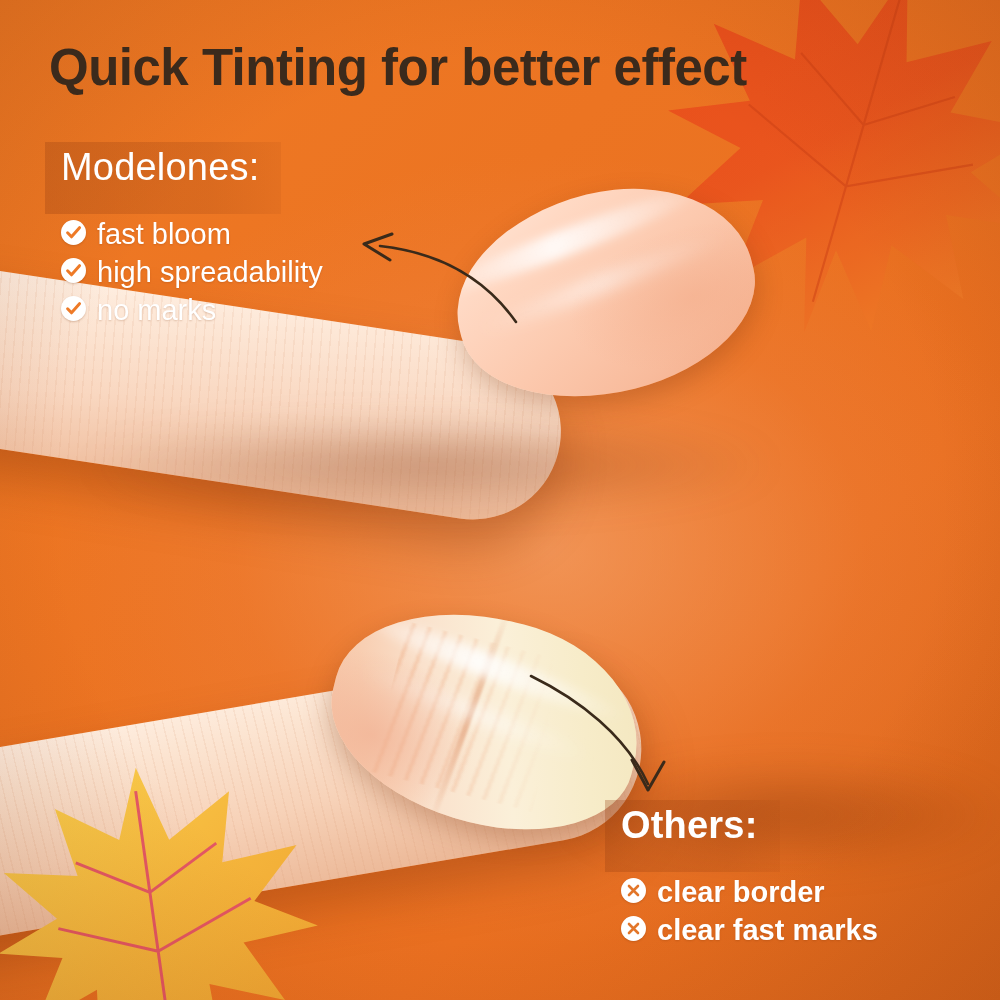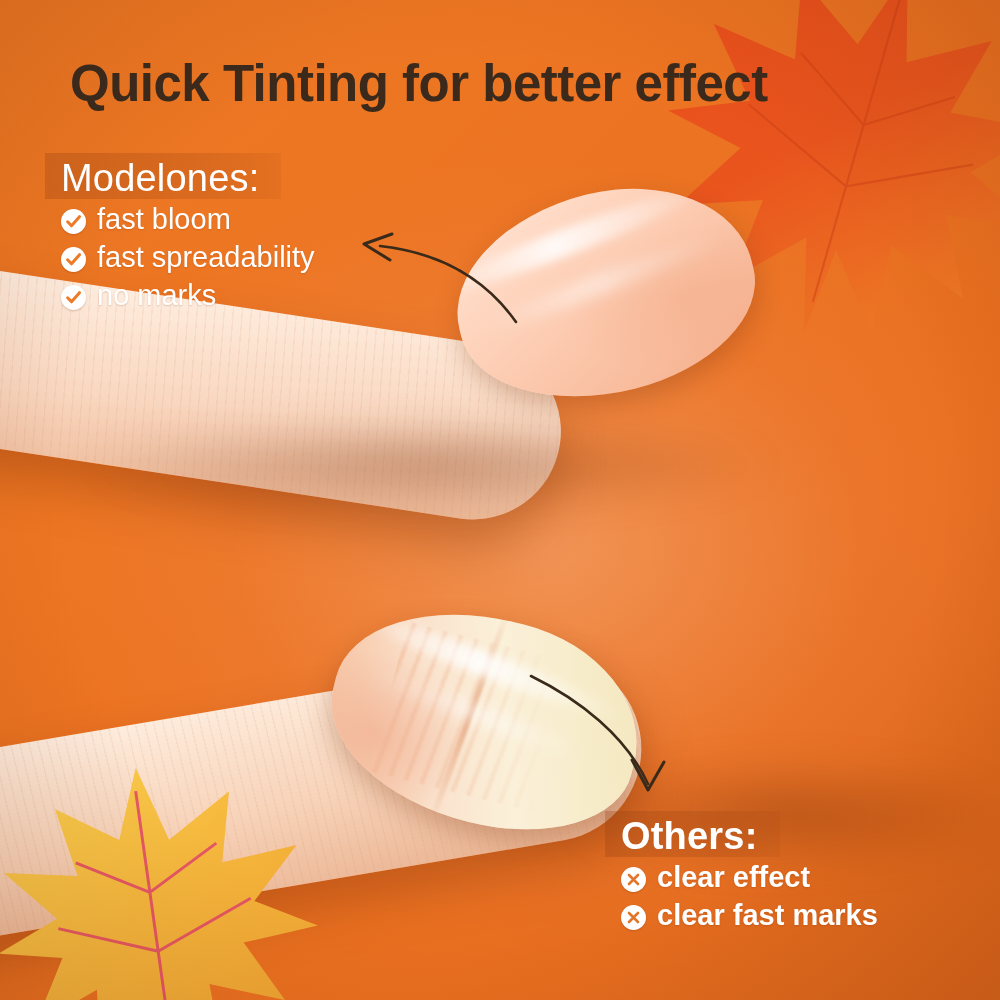--- a/index.html
+++ b/index.html
@@ -108,38 +108,37 @@
   }
   .hard-border{
     position:absolute;left:44%;top:-6%;width:6px;height:112%;
     transform:rotate(6deg);
     background:linear-gradient(180deg, rgba(226,160,120,0), rgba(226,160,120,.75), rgba(226,160,120,0));
     filter:blur(1px);
   }
 
   
   .title{
-    position:absolute;left:70px;top:38px;
+    position:absolute;left:49px;top:38px;
     font-size:51px;font-weight:bold;letter-spacing:-0.5px;
-    color:#3b2a1c;white-space:nowrap;margin-top:16px;
+    color:#3b2a1c;white-space:nowrap;
   }
 
   
   .block{position:absolute;}
   .block-head{
     display:inline-block;
-    padding:6px 22px 0 16px;
+    padding:6px 22px 26px 16px;
     background:linear-gradient(90deg, rgba(150,62,16,.30) 0%, rgba(150,62,16,.22) 70%, rgba(150,62,16,.10) 100%);
     color:#ffffff;font-size:38px;line-height:1.05;
     letter-spacing:.2px;
-    margin-top:11px;
   }
   ul.feat{list-style:none;margin:6px 0 0 0;padding:0;}
   ul.feat li{
-    display:flex;align-items:flex-end;gap:11px;
+    display:flex;align-items:flex-start;gap:11px;
     color:#ffffff;font-size:29px;line-height:1.0;
     margin:0 0 9px 16px;
     text-shadow:0 1px 2px rgba(120,50,12,.22);
   }
   .badge{
     flex:0 0 auto;width:25px;height:25px;border-radius:50%;
     background:#ffffff;position:relative;
     box-shadow:0 1px 2px rgba(120,50,12,.25);
   }
   .badge svg{position:absolute;left:0;top:0;}
@@ -242,21 +241,21 @@
             </svg>
         </span>
         <span>fast bloom</span>
       </li>
       <li>
         <span class="badge">
           <svg width="25" height="25" viewBox="0 0 25 25">
               <path d="M6.6 12.8 l3.9 4.0 l8.0 -9.1" fill="none" stroke="#ee7a27" stroke-width="3" stroke-linecap="round" stroke-linejoin="round"></path>
             </svg>
         </span>
-        <span>fast spreadability</span>
+        <span>high spreadability</span>
       </li>
       <li>
         <span class="badge">
           <svg width="25" height="25" viewBox="0 0 25 25">
               <path d="M6.6 12.8 l3.9 4.0 l8.0 -9.1" fill="none" stroke="#ee7a27" stroke-width="3" stroke-linecap="round" stroke-linejoin="round"></path>
             </svg>
         </span>
         <span>no marks</span>
       </li>
     </ul>
@@ -264,21 +263,21 @@
 
   <div class="block block-others">
     <div class="block-head">Others:</div>
     <ul class="feat">
       <li>
         <span class="badge">
           <svg width="25" height="25" viewBox="0 0 25 25">
               <path d="M8 8 L17 17 M17 8 L8 17" fill="none" stroke="#e2762a" stroke-width="2.6" stroke-linecap="round"></path>
             </svg>
         </span>
-        <span>clear effect</span>
+        <span>clear border</span>
       </li>
       <li>
         <span class="badge">
           <svg width="25" height="25" viewBox="0 0 25 25">
               <path d="M8 8 L17 17 M17 8 L8 17" fill="none" stroke="#e2762a" stroke-width="2.6" stroke-linecap="round"></path>
             </svg>
         </span>
         <span>clear fast marks</span>
       </li>
     </ul>

